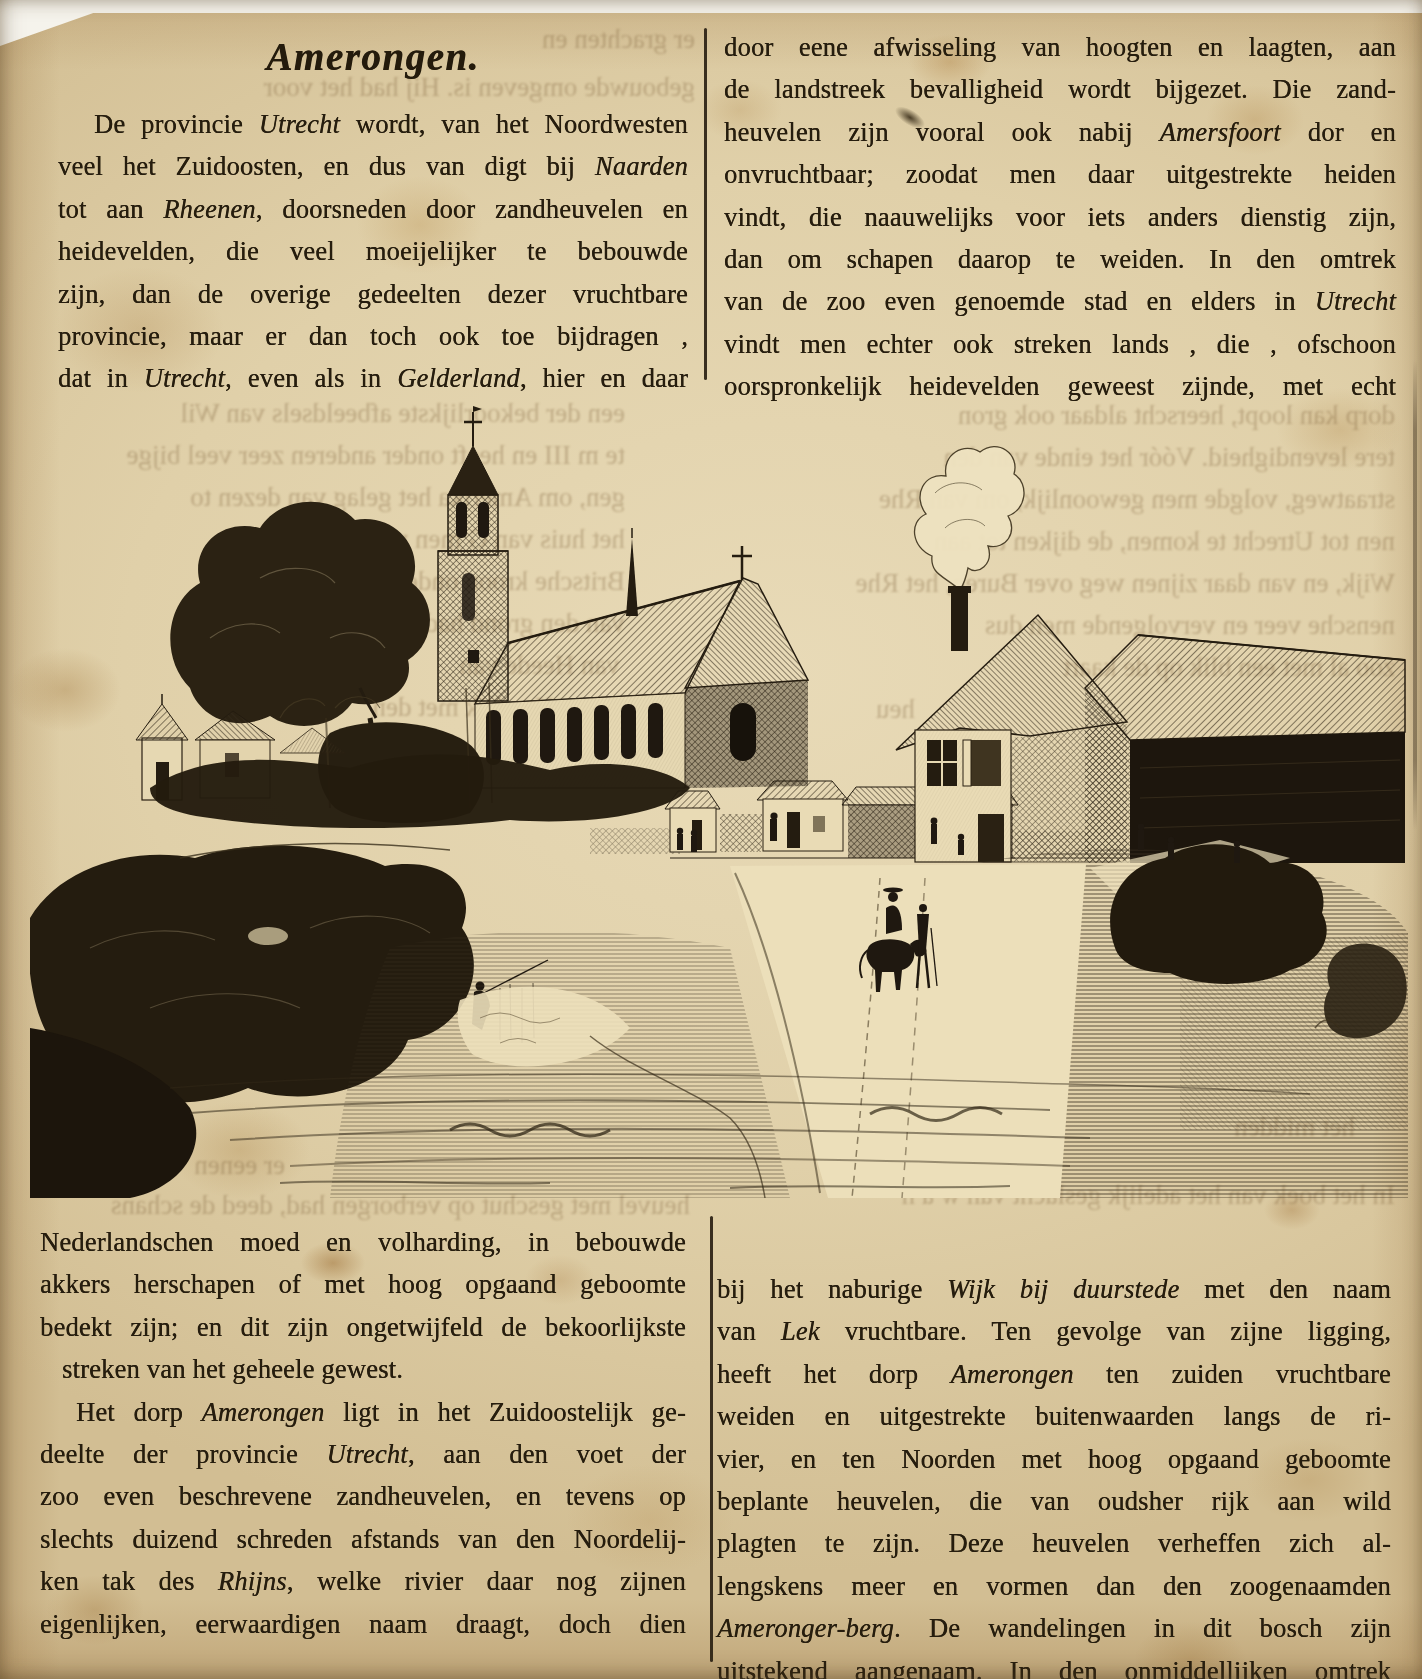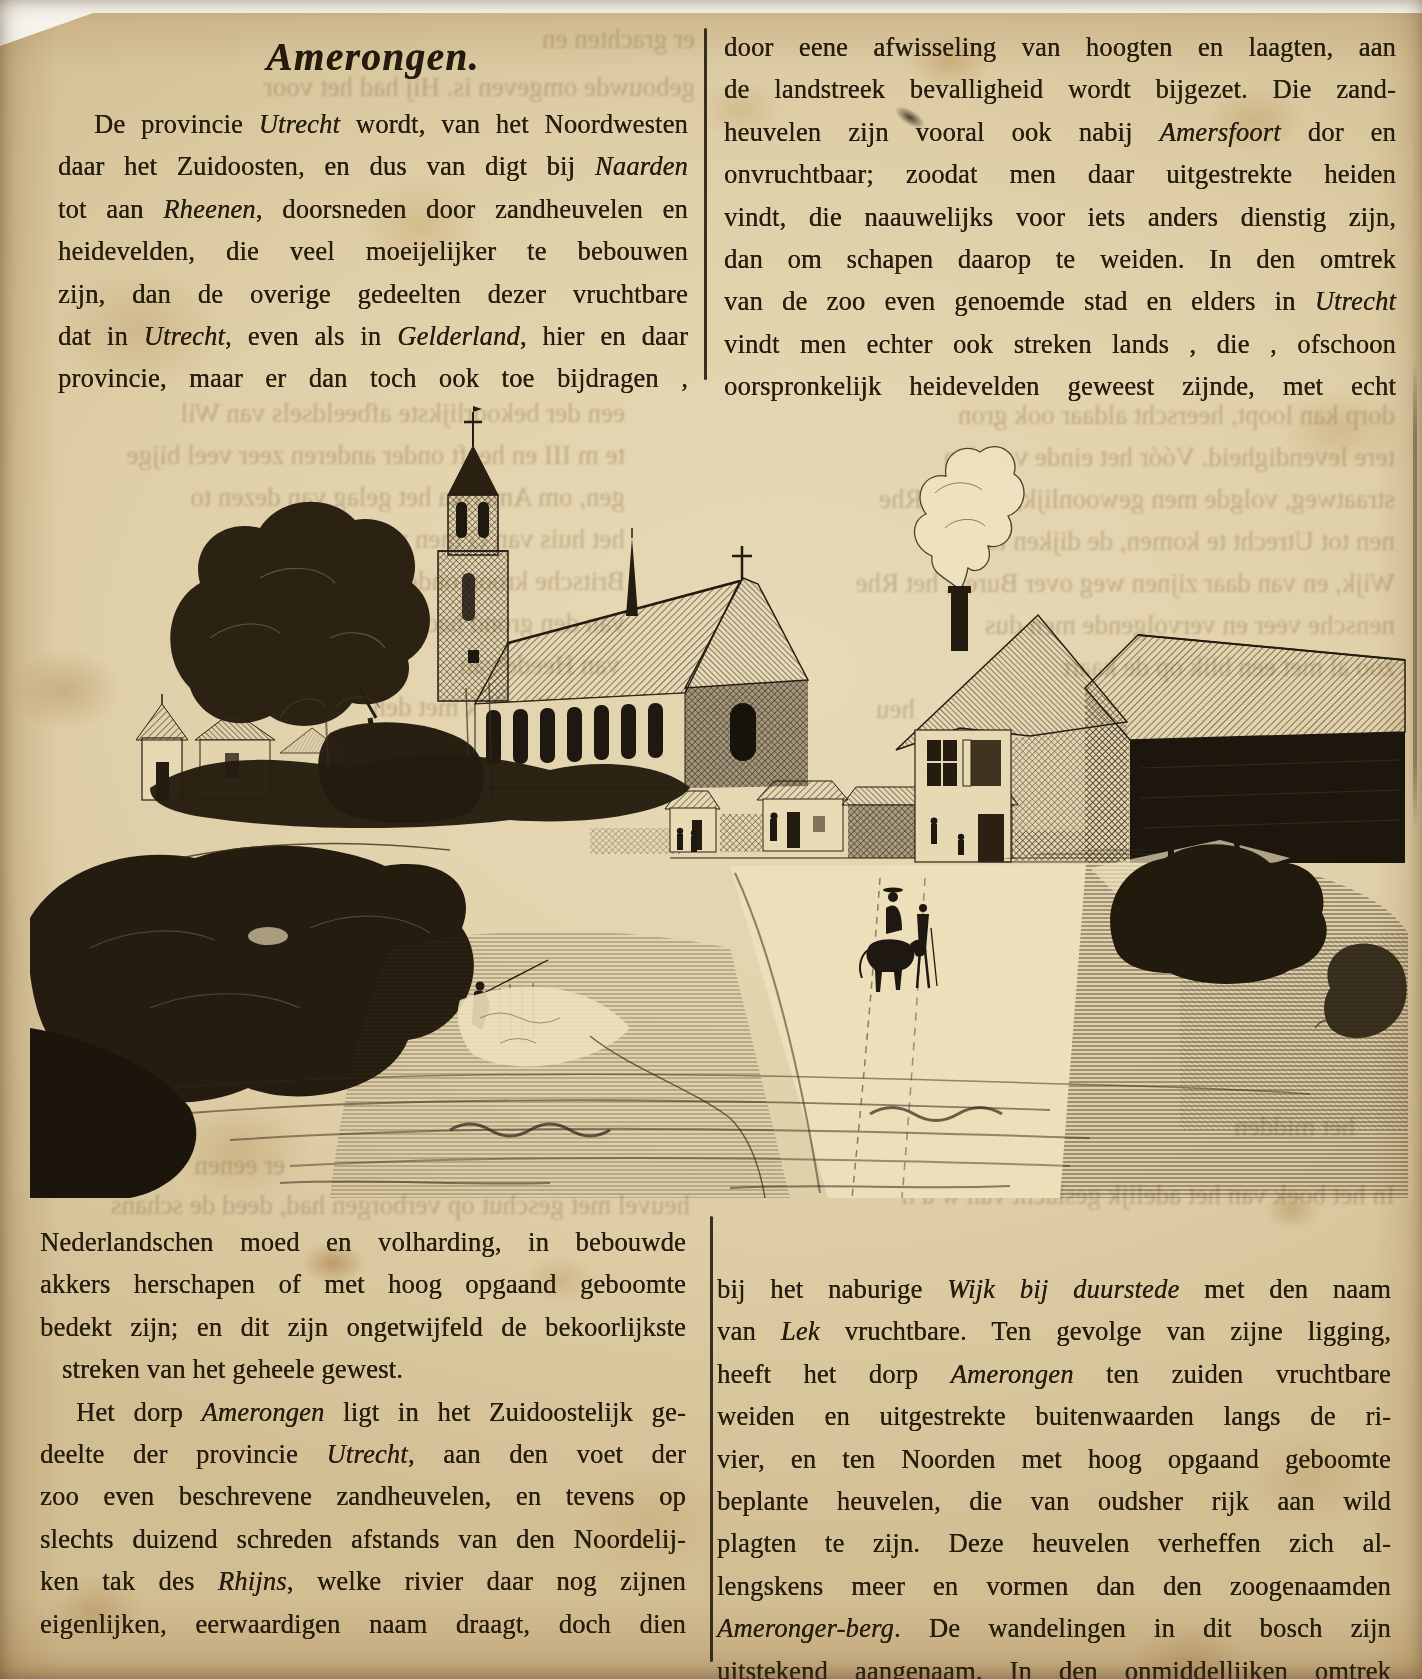--- a/index.html
+++ b/index.html
@@ -303,26 +303,26 @@
       <path d="M260,778 C500,765 800,770 1040,778" stroke-width="2" opacity=".45"></path>
       <path d="M420,742 q20,-12 40,0 q20,12 40,0 q20,-12 40,0 q20,12 40,0" stroke-width="3" opacity=".75"></path>
       <path d="M840,726 q22,-13 44,0 q22,13 44,0 q22,-13 44,0" stroke-width="3" opacity=".7"></path>
       <path d="M250,795 C350,790 420,798 520,795 M700,800 C800,795 880,802 980,798" stroke-width="2" opacity=".55"></path>
     </g>
   </svg>
 
   <div id="title">Amerongen.</div>
   <div class="col" style="left:58px;top:103px;width:630px;">
       <div class="tl ind"><span>De provincie </span><em>Utrecht</em><span> wordt, van het Noordwesten</span></div>
-      <div class="tl"><span>daar het Zuidoosten, en dus van digt bij </span><em>Naarden</em></div>
+      <div class="tl"><span>veel het Zuidoosten, en dus van digt bij </span><em>Naarden</em></div>
       <div class="tl"><span>tot aan </span><em>Rheenen</em><span>, doorsneden door zandheuvelen en</span></div>
-      <div class="tl"><span>heidevelden, die veel moeijelijker te bebouwen</span></div>
+      <div class="tl"><span>heidevelden, die veel moeijelijker te bebouwde</span></div>
       <div class="tl"><span>zijn, dan de overige gedeelten dezer vruchtbare</span></div>
+      <div class="tl"><span>provincie, maar er dan toch ook toe bijdragen ,</span></div>
       <div class="tl"><span>dat in </span><em>Utrecht</em><span>, even als in </span><em>Gelderland</em><span>, hier en daar</span></div>
-      <div class="tl"><span>provincie, maar er dan toch ook toe bijdragen ,</span></div>
     </div>
   <div class="col" style="left:716px;top:26px;width:672px;margin-left:8px;">
       <div class="tl"><span>door eene afwisseling van hoogten en laagten, aan</span></div>
       <div class="tl"><span>de landstreek bevalligheid wordt bijgezet. Die zand-</span></div>
       <div class="tl"><span>heuvelen zijn vooral ook nabij </span><em>Amersfoort</em><span> dor en</span></div>
       <div class="tl"><span>onvruchtbaar; zoodat men daar uitgestrekte heiden</span></div>
       <div class="tl"><span>vindt, die naauwelijks voor iets anders dienstig zijn,</span></div>
       <div class="tl"><span>dan om schapen daarop te weiden. In den omtrek</span></div>
       <div class="tl"><span>van de zoo even genoemde stad en elders in </span><em>Utrecht</em></div>
       <div class="tl"><span>vindt men echter ook streken lands , die , ofschoon</span></div>

